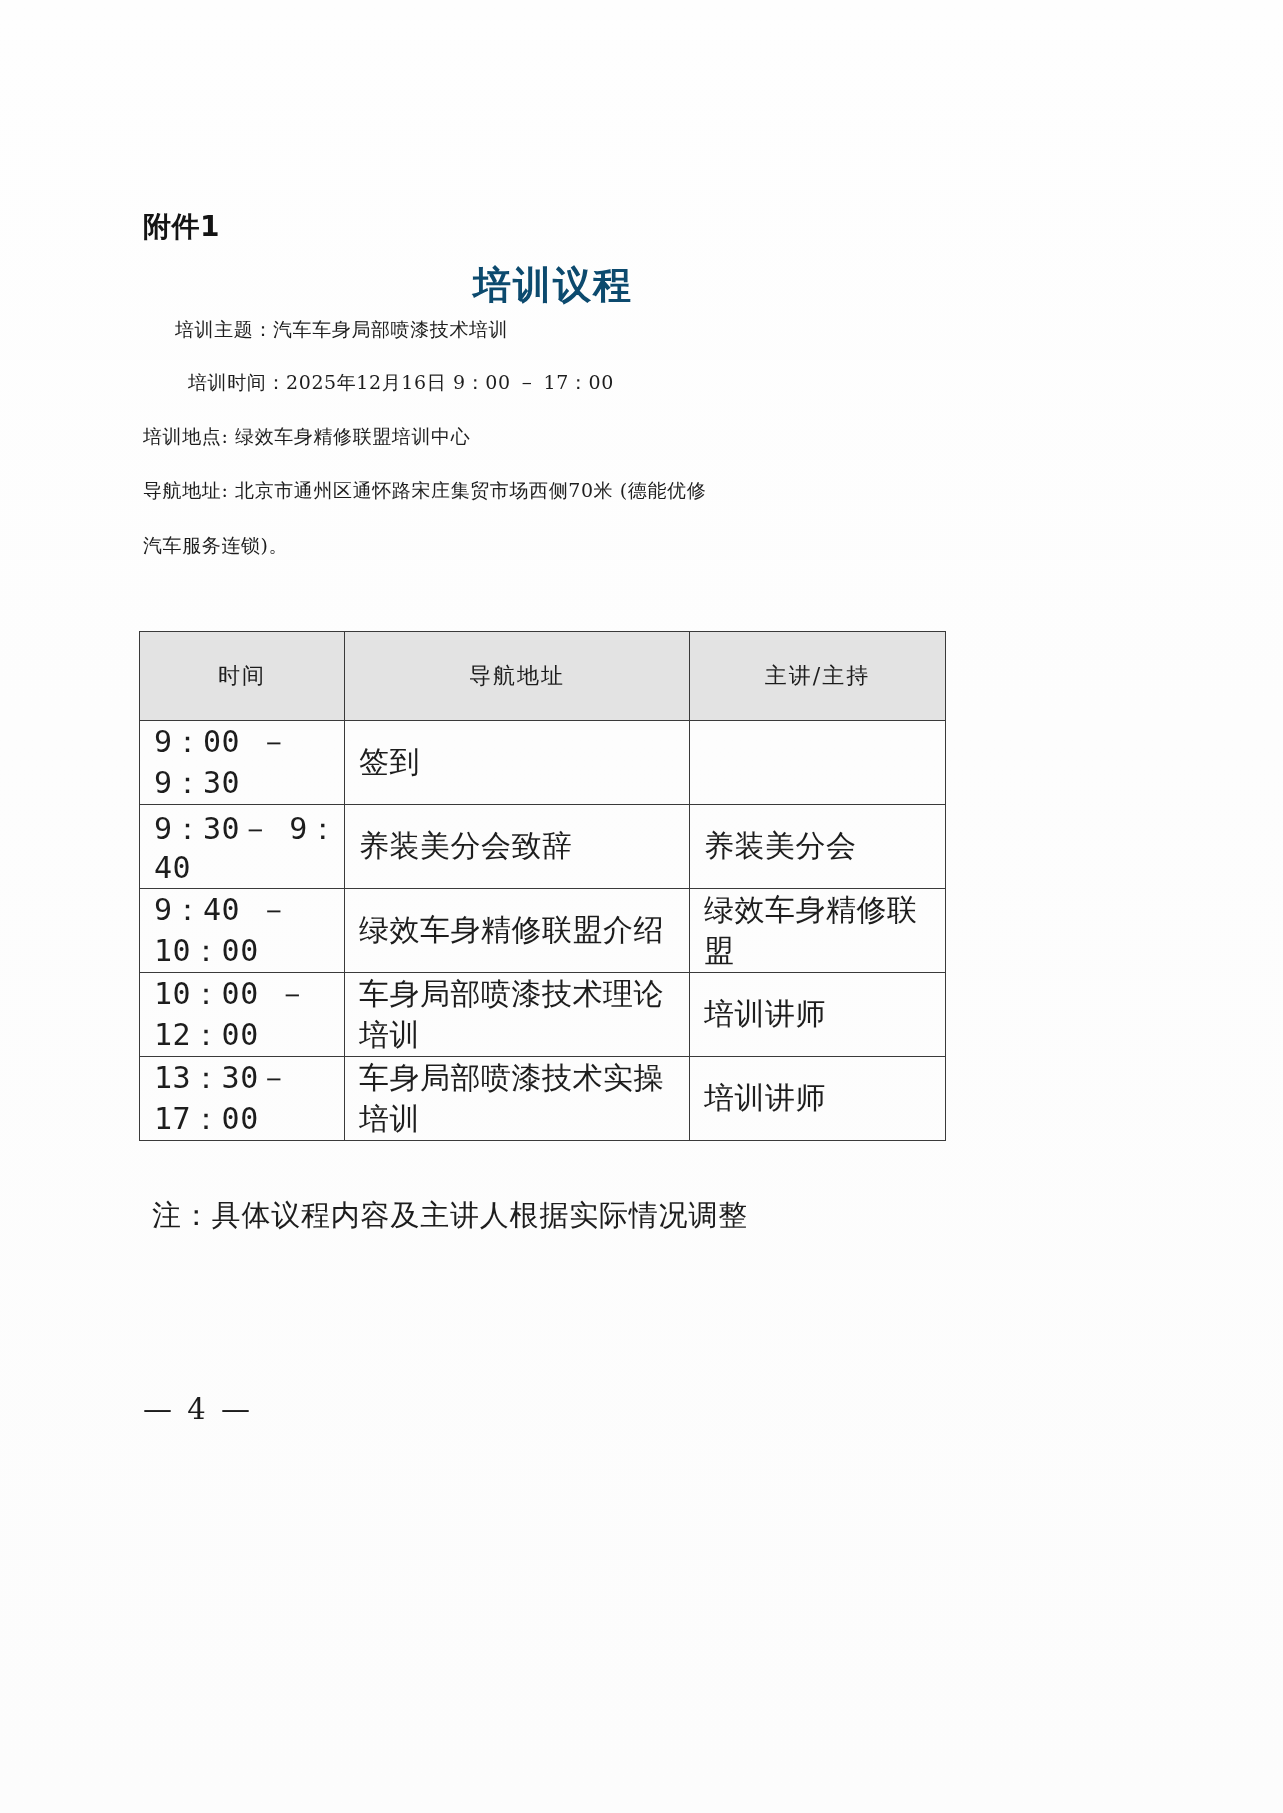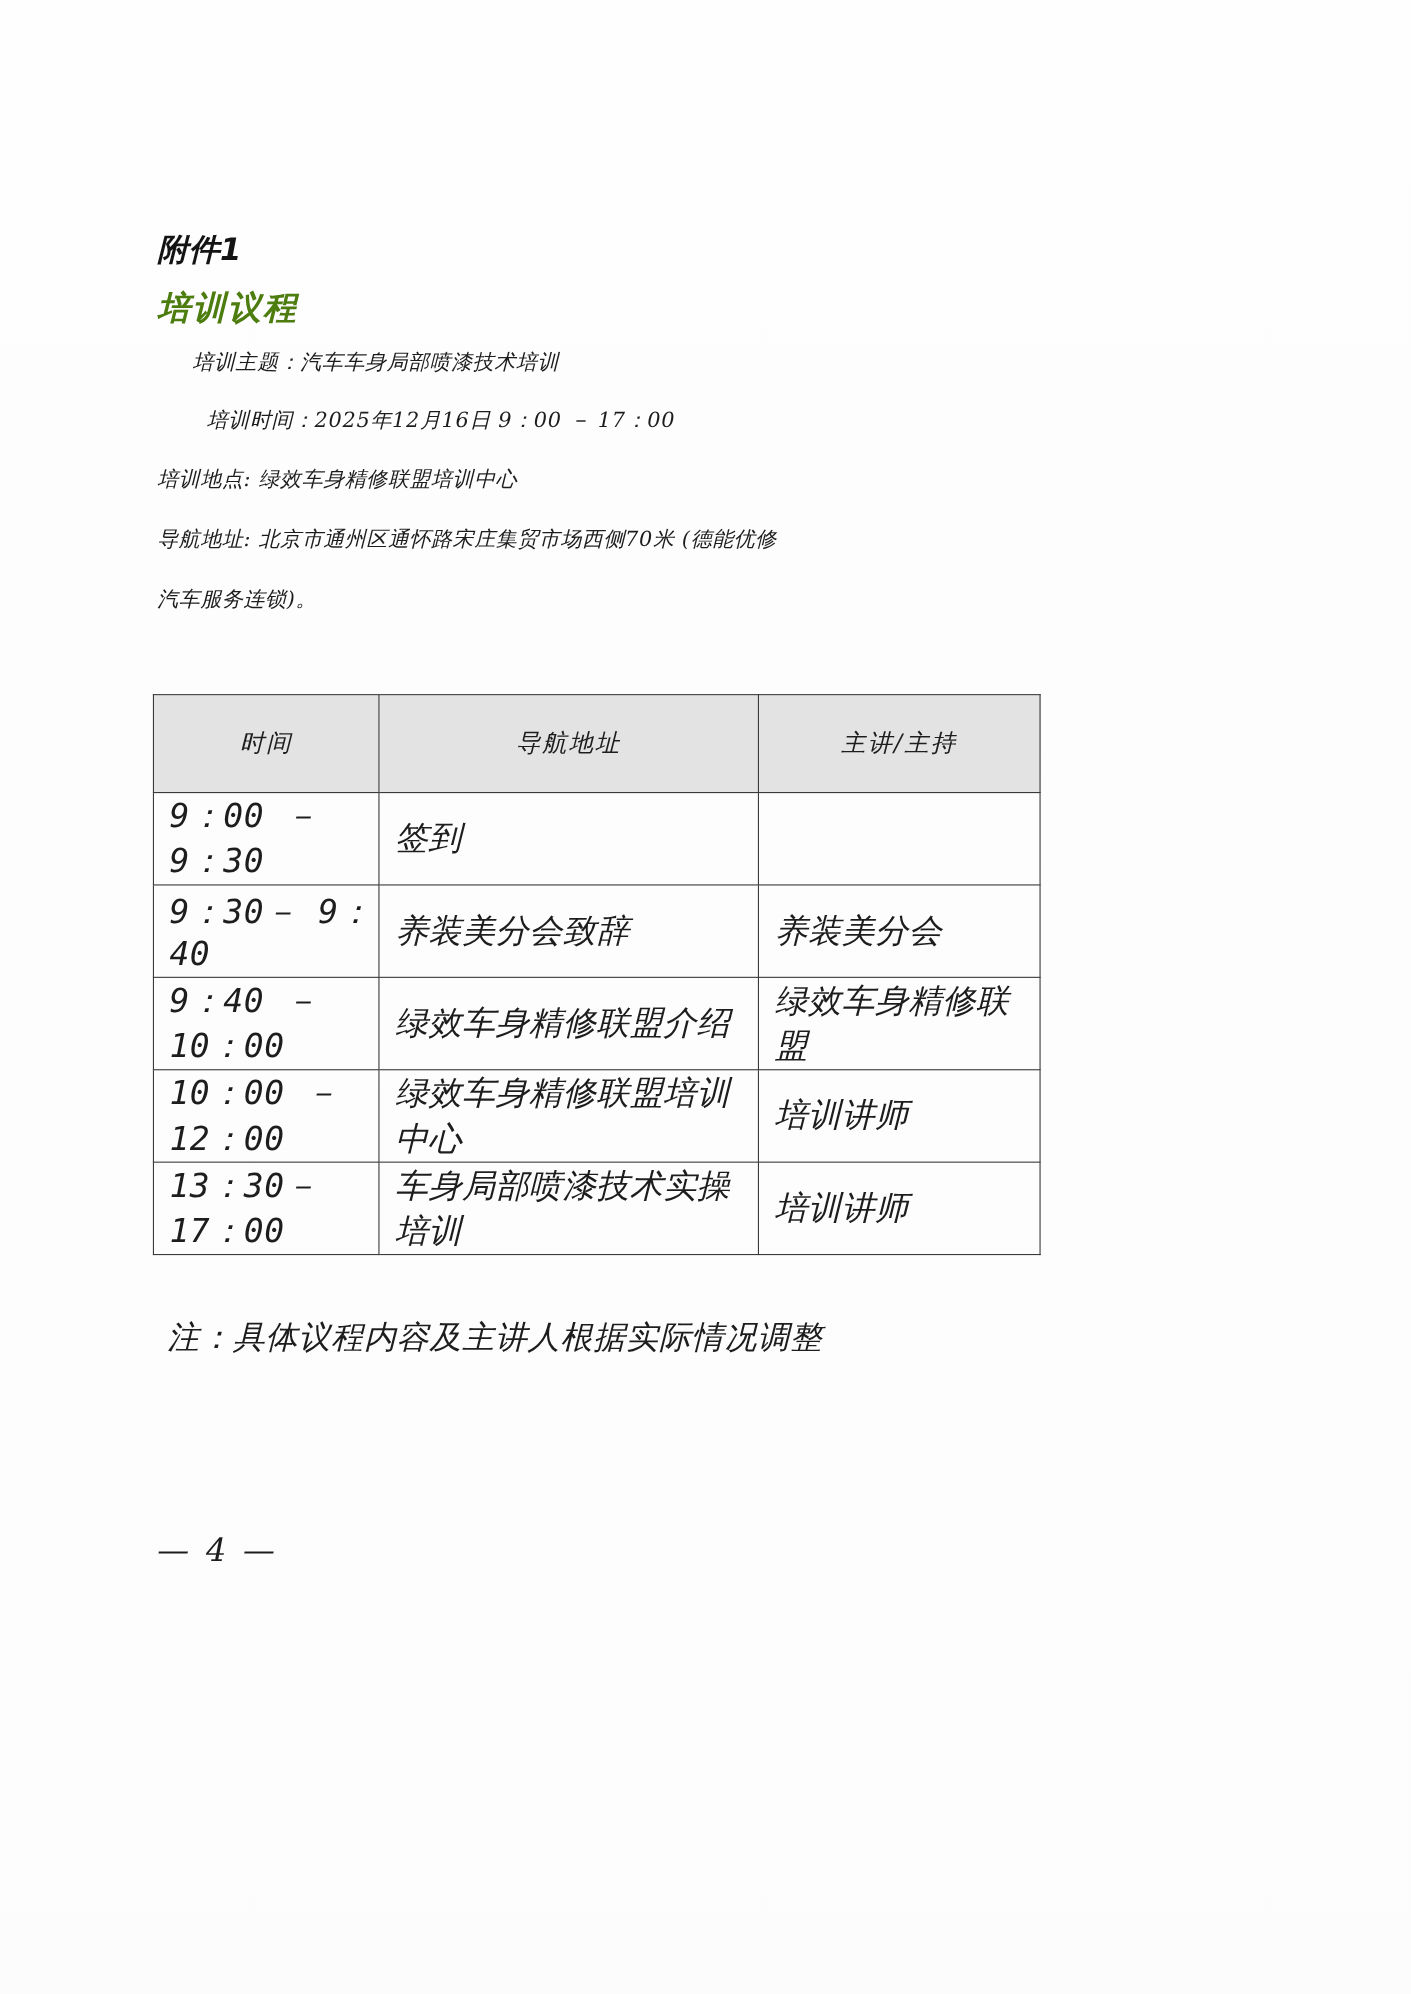--- a/index.html
+++ b/index.html
@@ -25,46 +25,45 @@
       linear-gradient(180deg, #fefefe 0%, #fdfdfd 40%, #fcfcfc 100%);
   }
 
   .page-inner {
     position: absolute;
     left: 0;
     top: 0;
     width: 1283px;
     height: 1583px;
     padding: 0;
-    font-style: italic;
   }
 
   
   .attachment-label {
     position: absolute;
     left: 143px;
     top: 208px;
     font-family: "DejaVu Sans", "Liberation Sans", sans-serif;
     font-weight: 700;
     font-size: 28px;
     letter-spacing: 0.5px;
     color: #141414;
   }
 
   .doc-title {
     position: absolute;
     left: 143px;
     top: 260px;
     width: 820px;
-    text-align: left;
+    text-align: center;
     font-family: "DejaVu Sans", "Liberation Sans", sans-serif;
     font-weight: 700;
-    font-size: 30px;
+    font-size: 38px;
     letter-spacing: 2px;
-    color: #4d7c0f;
+    color: #0c4a6e;
   }
 
   .meta-line {
     position: absolute;
     left: 143px;
     font-size: 19px;
     line-height: 1.0;
     letter-spacing: 0.6px;
     color: #1d1d1d;
     white-space: nowrap;
@@ -183,21 +182,21 @@
         <td>养装美分会致辞</td>
         <td>养装美分会</td>
       </tr>
       <tr>
         <td class="cell-time">9：40 － 10：00</td>
         <td>绿效车身精修联盟介绍</td>
         <td>绿效车身精修联盟</td>
       </tr>
       <tr>
         <td class="cell-time">10：00 － 12：00</td>
-        <td>绿效车身精修联盟培训中心</td>
+        <td>车身局部喷漆技术理论培训</td>
         <td>培训讲师</td>
       </tr>
       <tr>
         <td class="cell-time">13：30－ 17：00</td>
         <td>车身局部喷漆技术实操培训</td>
         <td>培训讲师</td>
       </tr>
     </tbody>
   </table>
 

